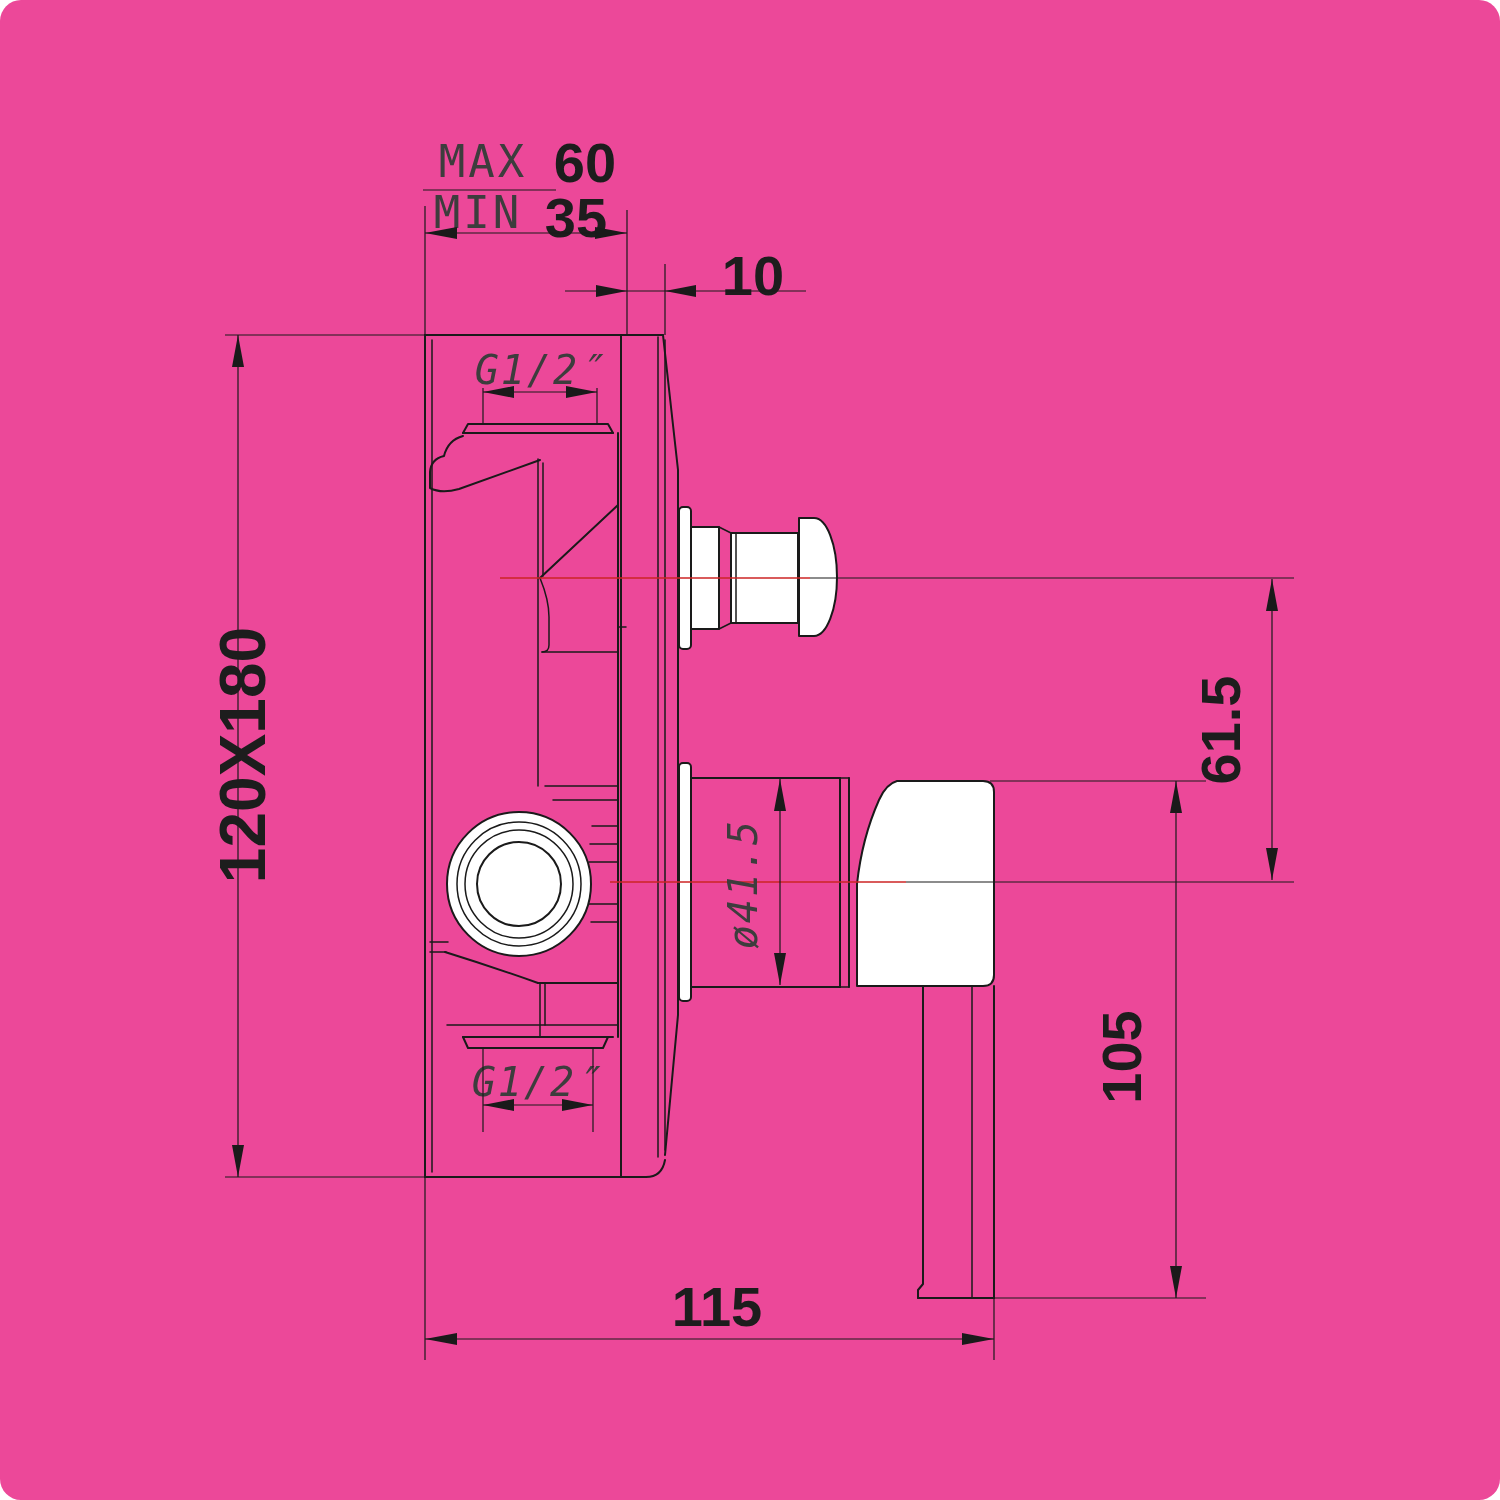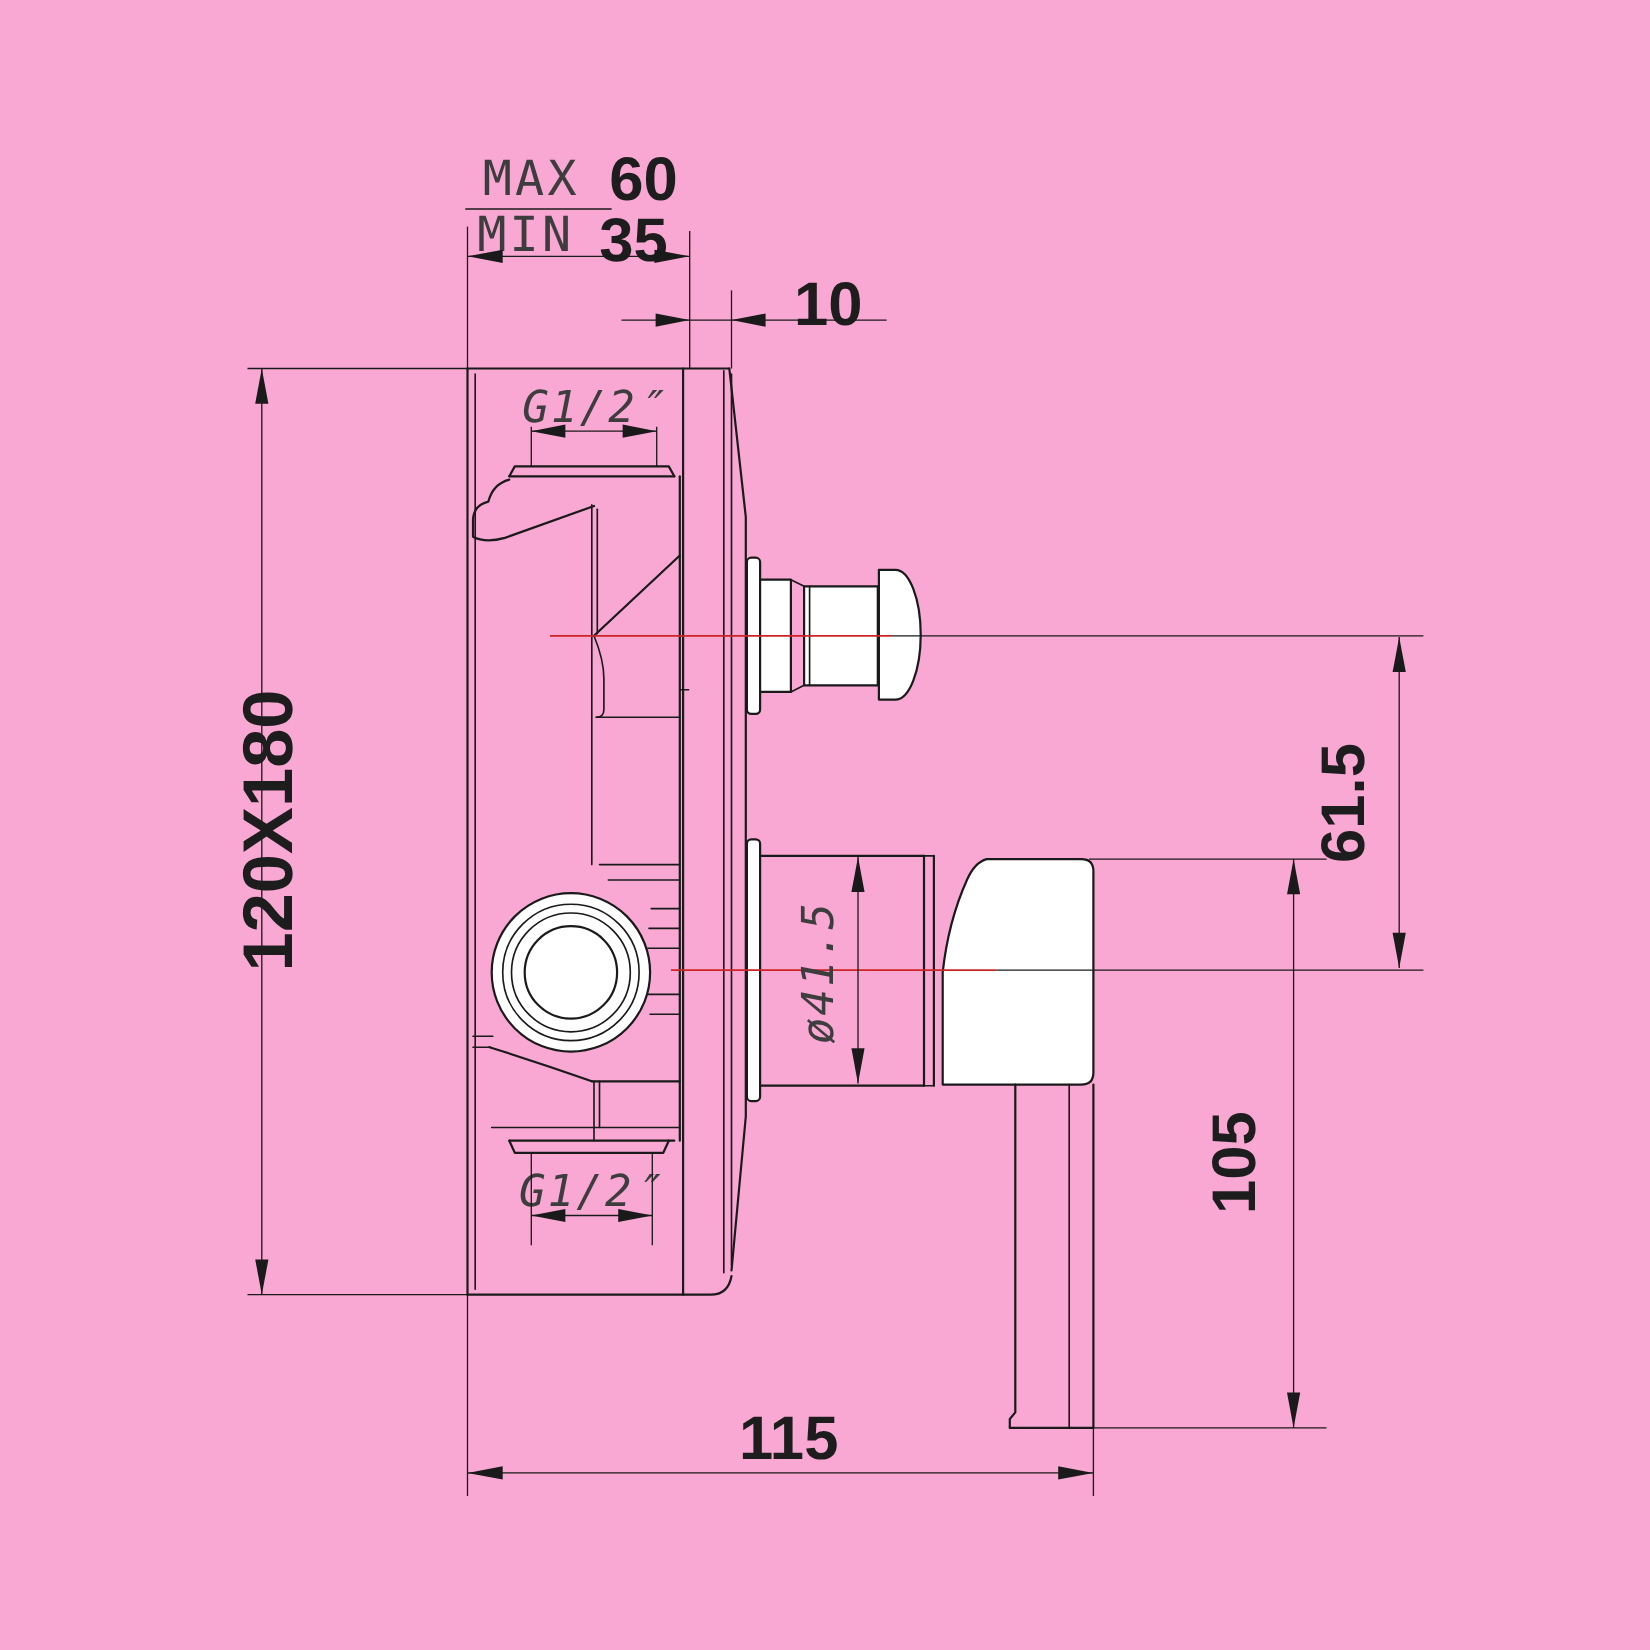--- a/index.html
+++ b/index.html
@@ -1,16 +1,16 @@
 <!DOCTYPE html>
 <html><head>
 <meta charset="utf-8">
 <style>
   html,body { margin:0; padding:0; background:#ffffff; }
-  .canvas { width:1500px; height:1500px; position:relative; background:#f9a8d4; }
+  .canvas { width:1500px; height:1500px; position:relative; background:#ec4899;border-radius:21px; }
   svg { display:block; }
 
   .ln  { stroke:#1a1a1a; stroke-width:2;   fill:none; stroke-linecap:round; stroke-linejoin:round; }
   .ln2 { stroke:#1a1a1a; stroke-width:1.5; fill:none; stroke-linecap:round; }
   .xln { stroke:#1a1a1a; stroke-width:1.2; fill:none; stroke-linecap:butt; }
   .red { stroke-width:1.6; fill:none; }
   .ah  { fill:#1a1a1a; stroke:none; }
   .wfill { fill:#ffffff; }
 
   text { fill:#1d1d1d; }

